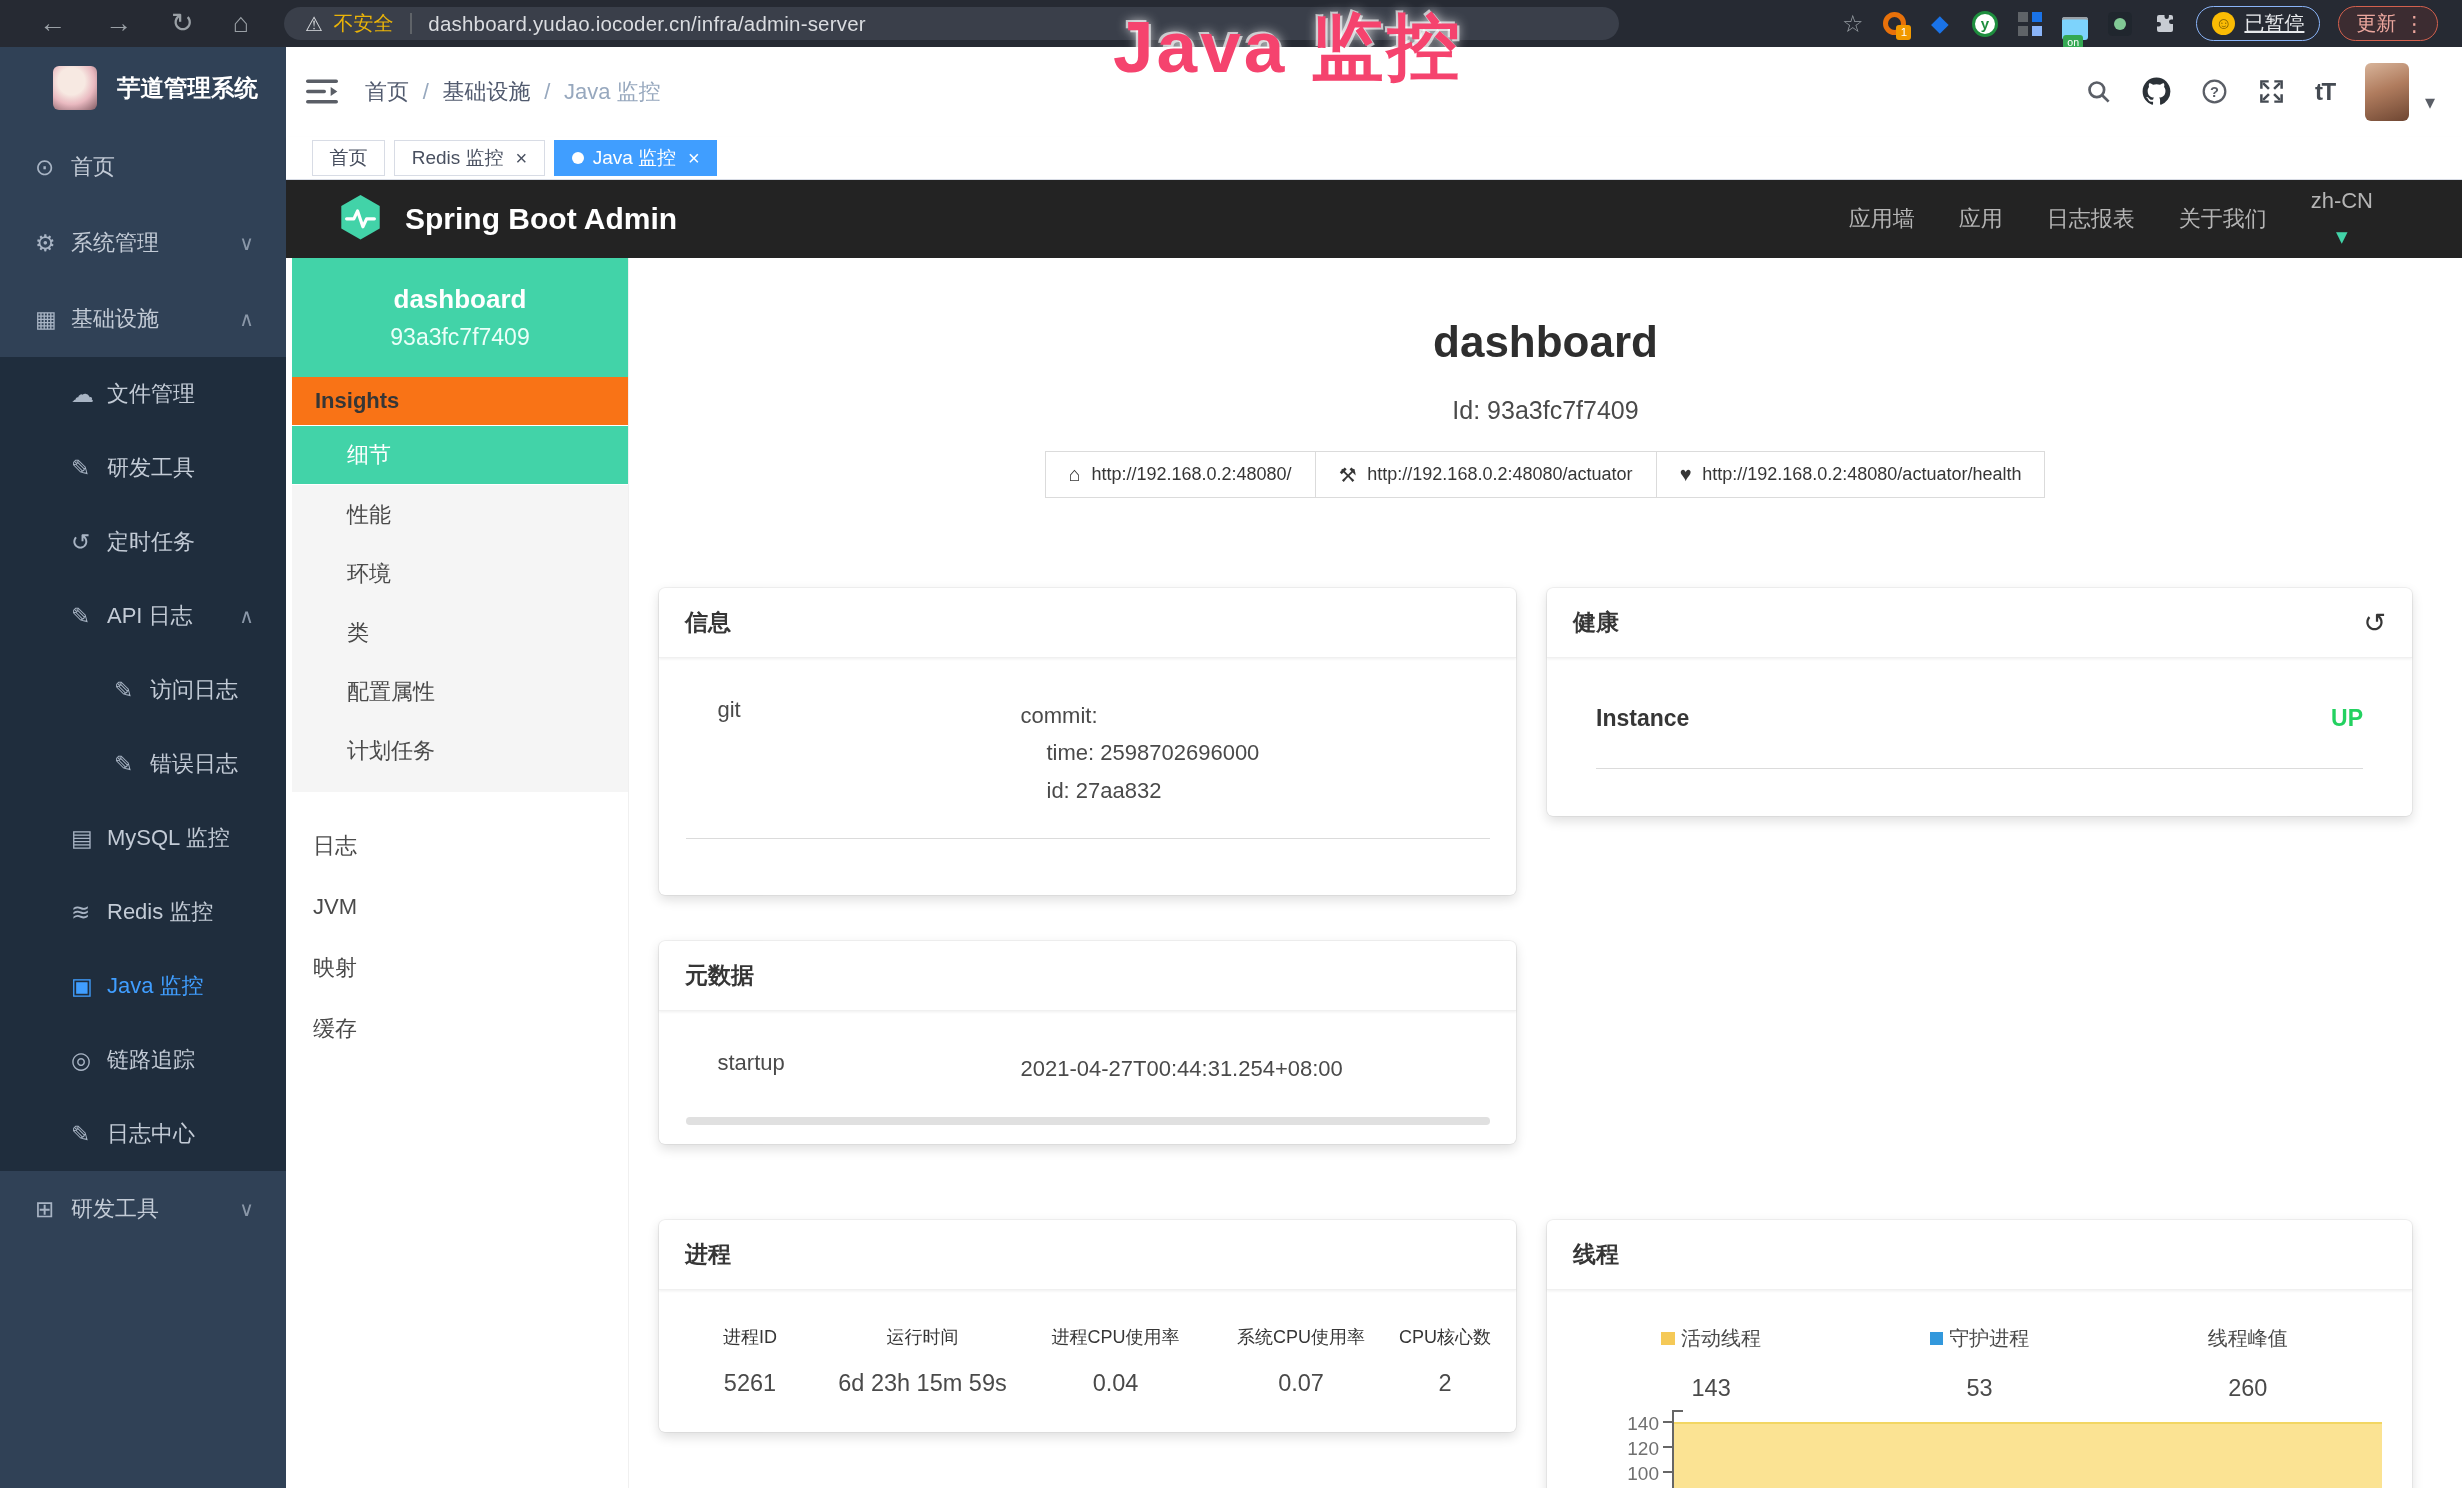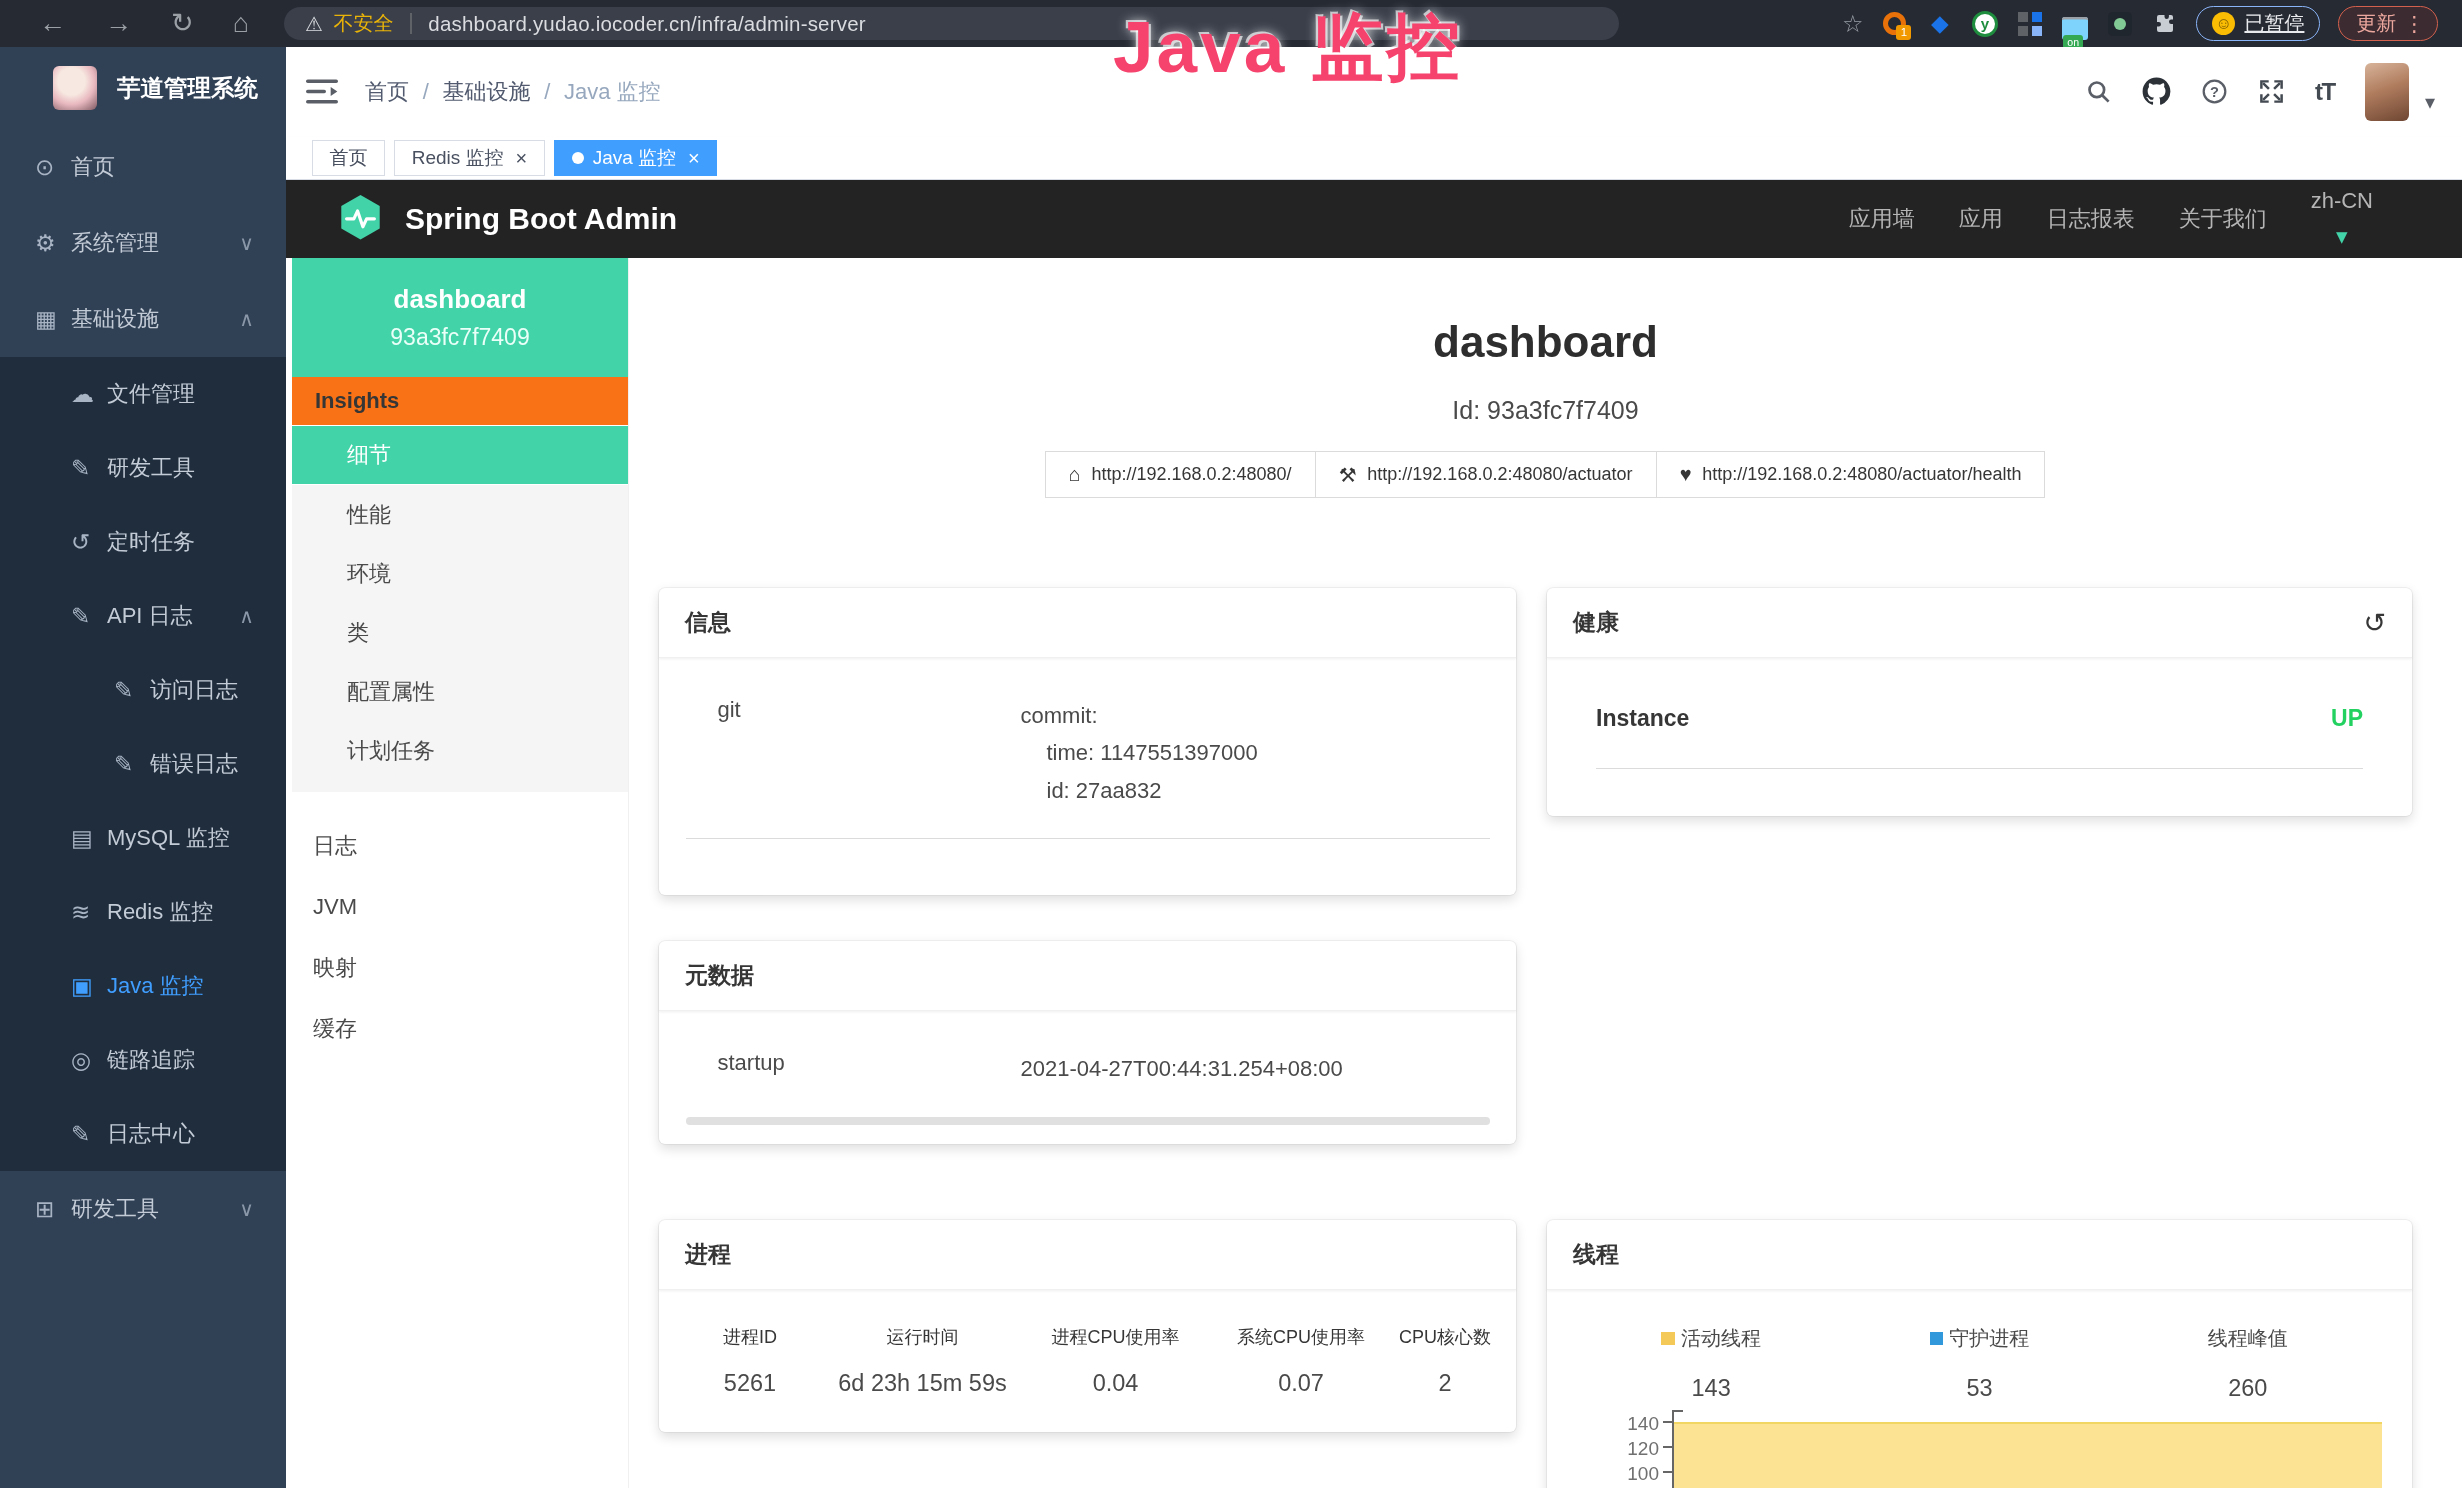--- a/index.html
+++ b/index.html
@@ -389,21 +389,21 @@
         <span>http://192.168.0.2:48080/actuator/health</span>
       </span>
     </div>
 
     <div class="card card-info">
       <div class="card-head">信息</div>
       <div class="kv">
         <span class="kv-key">git</span>
         <span class="kv-val">
           <div>commit:</div>
-          <div class="ind">time: 1147551397000</div>
+          <div class="ind">time: 2598702696000</div>
           <div class="ind">id: 27aa832</div>
         </span>
       </div>
     </div>
 
     <div class="card card-health">
       <div class="card-head">
         <span>健康</span>
         <span class="spacer"></span>
         <span class="history-icon">↺</span>

